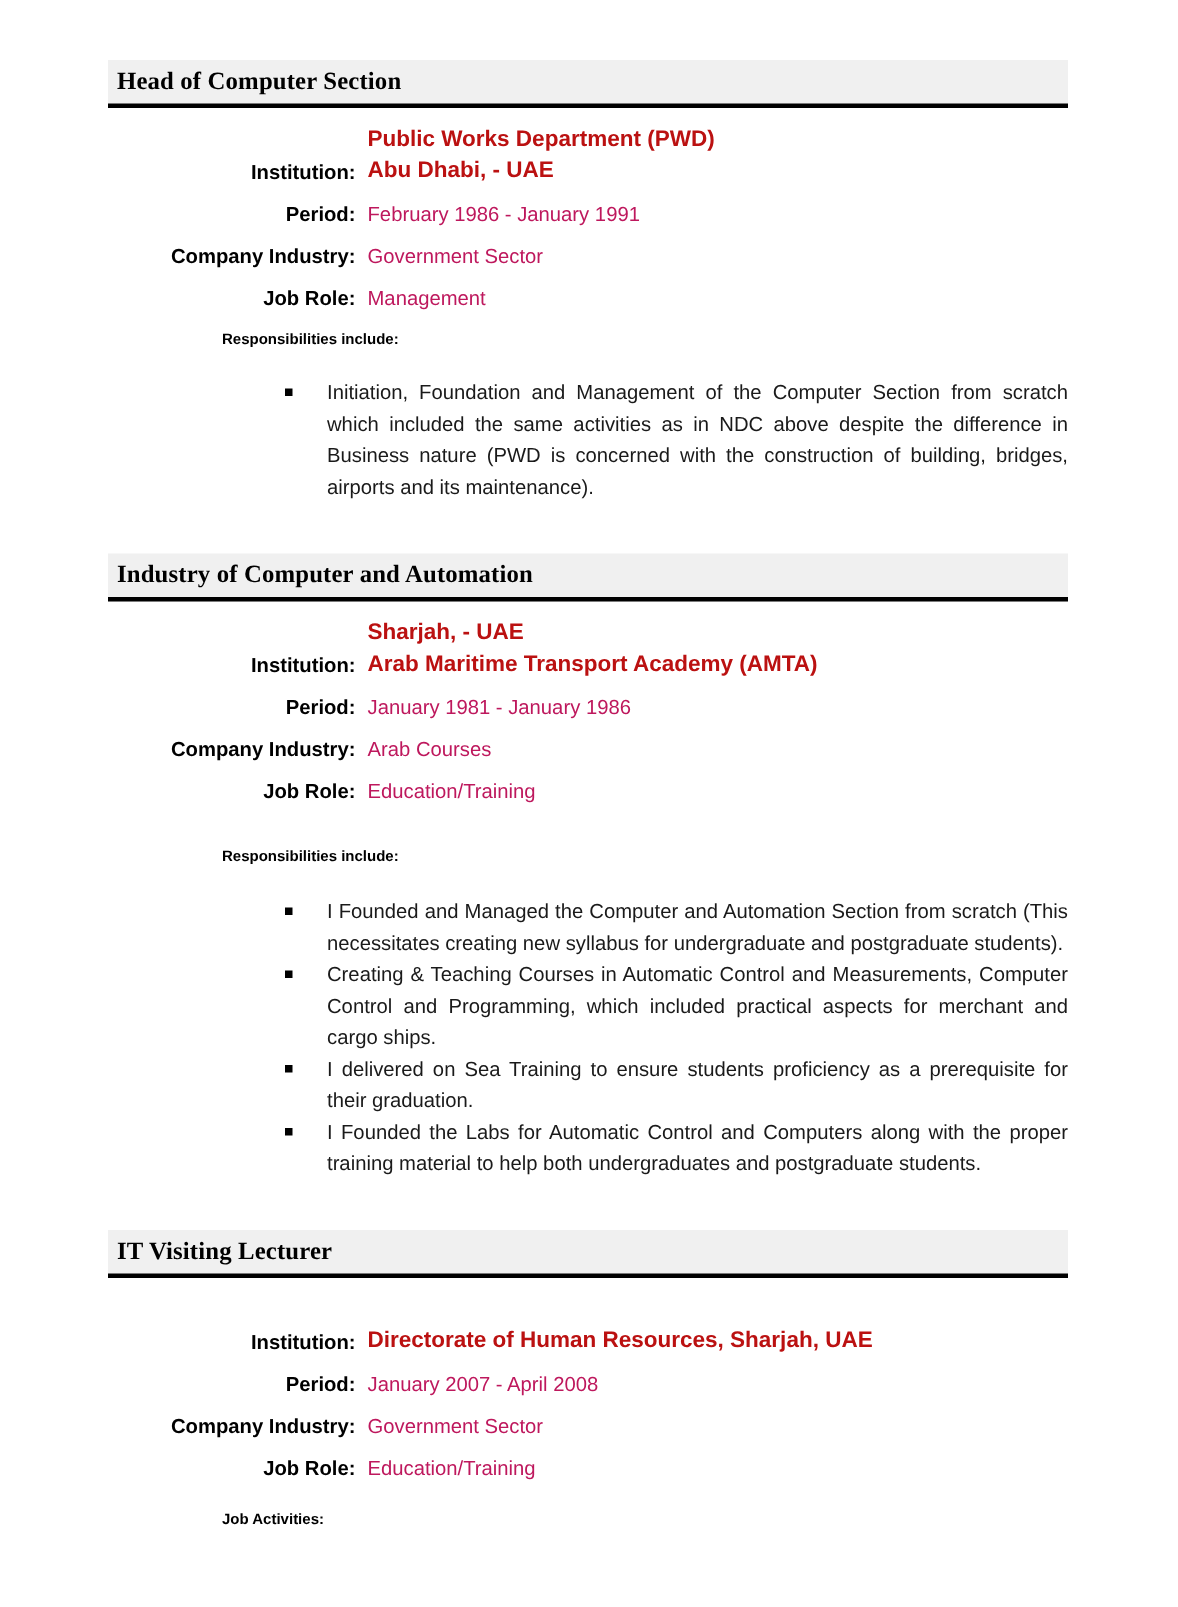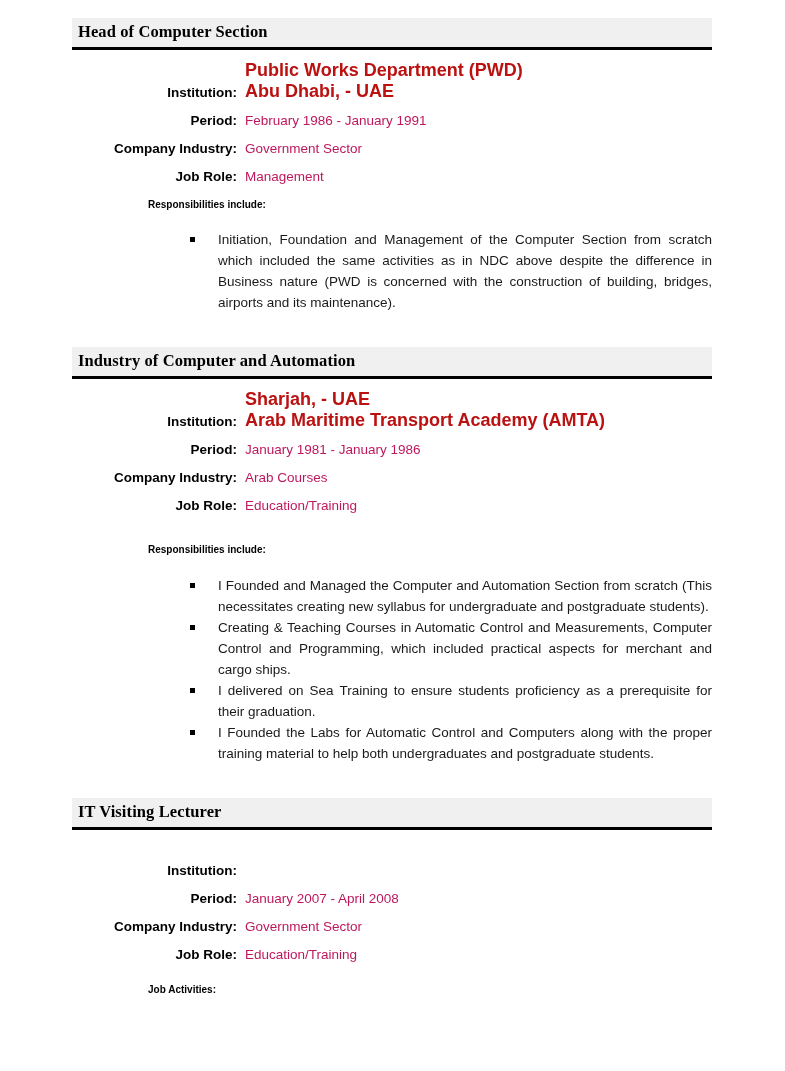--- a/index.html
+++ b/index.html
@@ -12,21 +12,21 @@
     height: 1071px;
     position: relative;
     font-family: "Liberation Sans", sans-serif;
     color: #000000;
     overflow: hidden;
   }
 
   .page {
     position: relative;
     width: 638px;
-    padding-top: 18px;
+    padding-top: 40px;
     box-sizing: border-box;
   }
 
   
   .section {
     position: relative;
     width: 640px;   
     margin-left: 72px;
   }
 
@@ -68,21 +68,21 @@
     white-space: nowrap;
   }
   .field-value {
     flex: 1 1 auto;
     font-size: 13.5px;
     line-height: 19px;
     color: #be185d;
   }
   .field-value.institution {
     font-weight: bold;
-    font-size: 18px;
+    font-size: 15px;
     line-height: 21px;
     color: #bb1111;
   }
   .field-value .line {
     display: block;
   }
 
   
   .sub-heading {
     font-weight: bold;
@@ -205,20 +205,23 @@
   </div>
 
   <div class="section">
     <div class="section-header-bar">
       <div class="section-title">IT Visiting Lecturer</div>
     </div>
     <div class="fields" style="margin-top:31px;">
 
       <div class="field-row">
         <div class="field-label">Institution:</div>
+        <div class="field-value institution">
+          <span class="line">Directorate of Human Resources, Sharjah, UAE</span>
+        </div>
       </div>
 
       <div class="field-row">
         <div class="field-label">Period:</div>
         <div class="field-value">January 2007 - April 2008</div>
       </div>
 
       <div class="field-row">
         <div class="field-label">Company Industry:</div>
         <div class="field-value">Government Sector</div>

